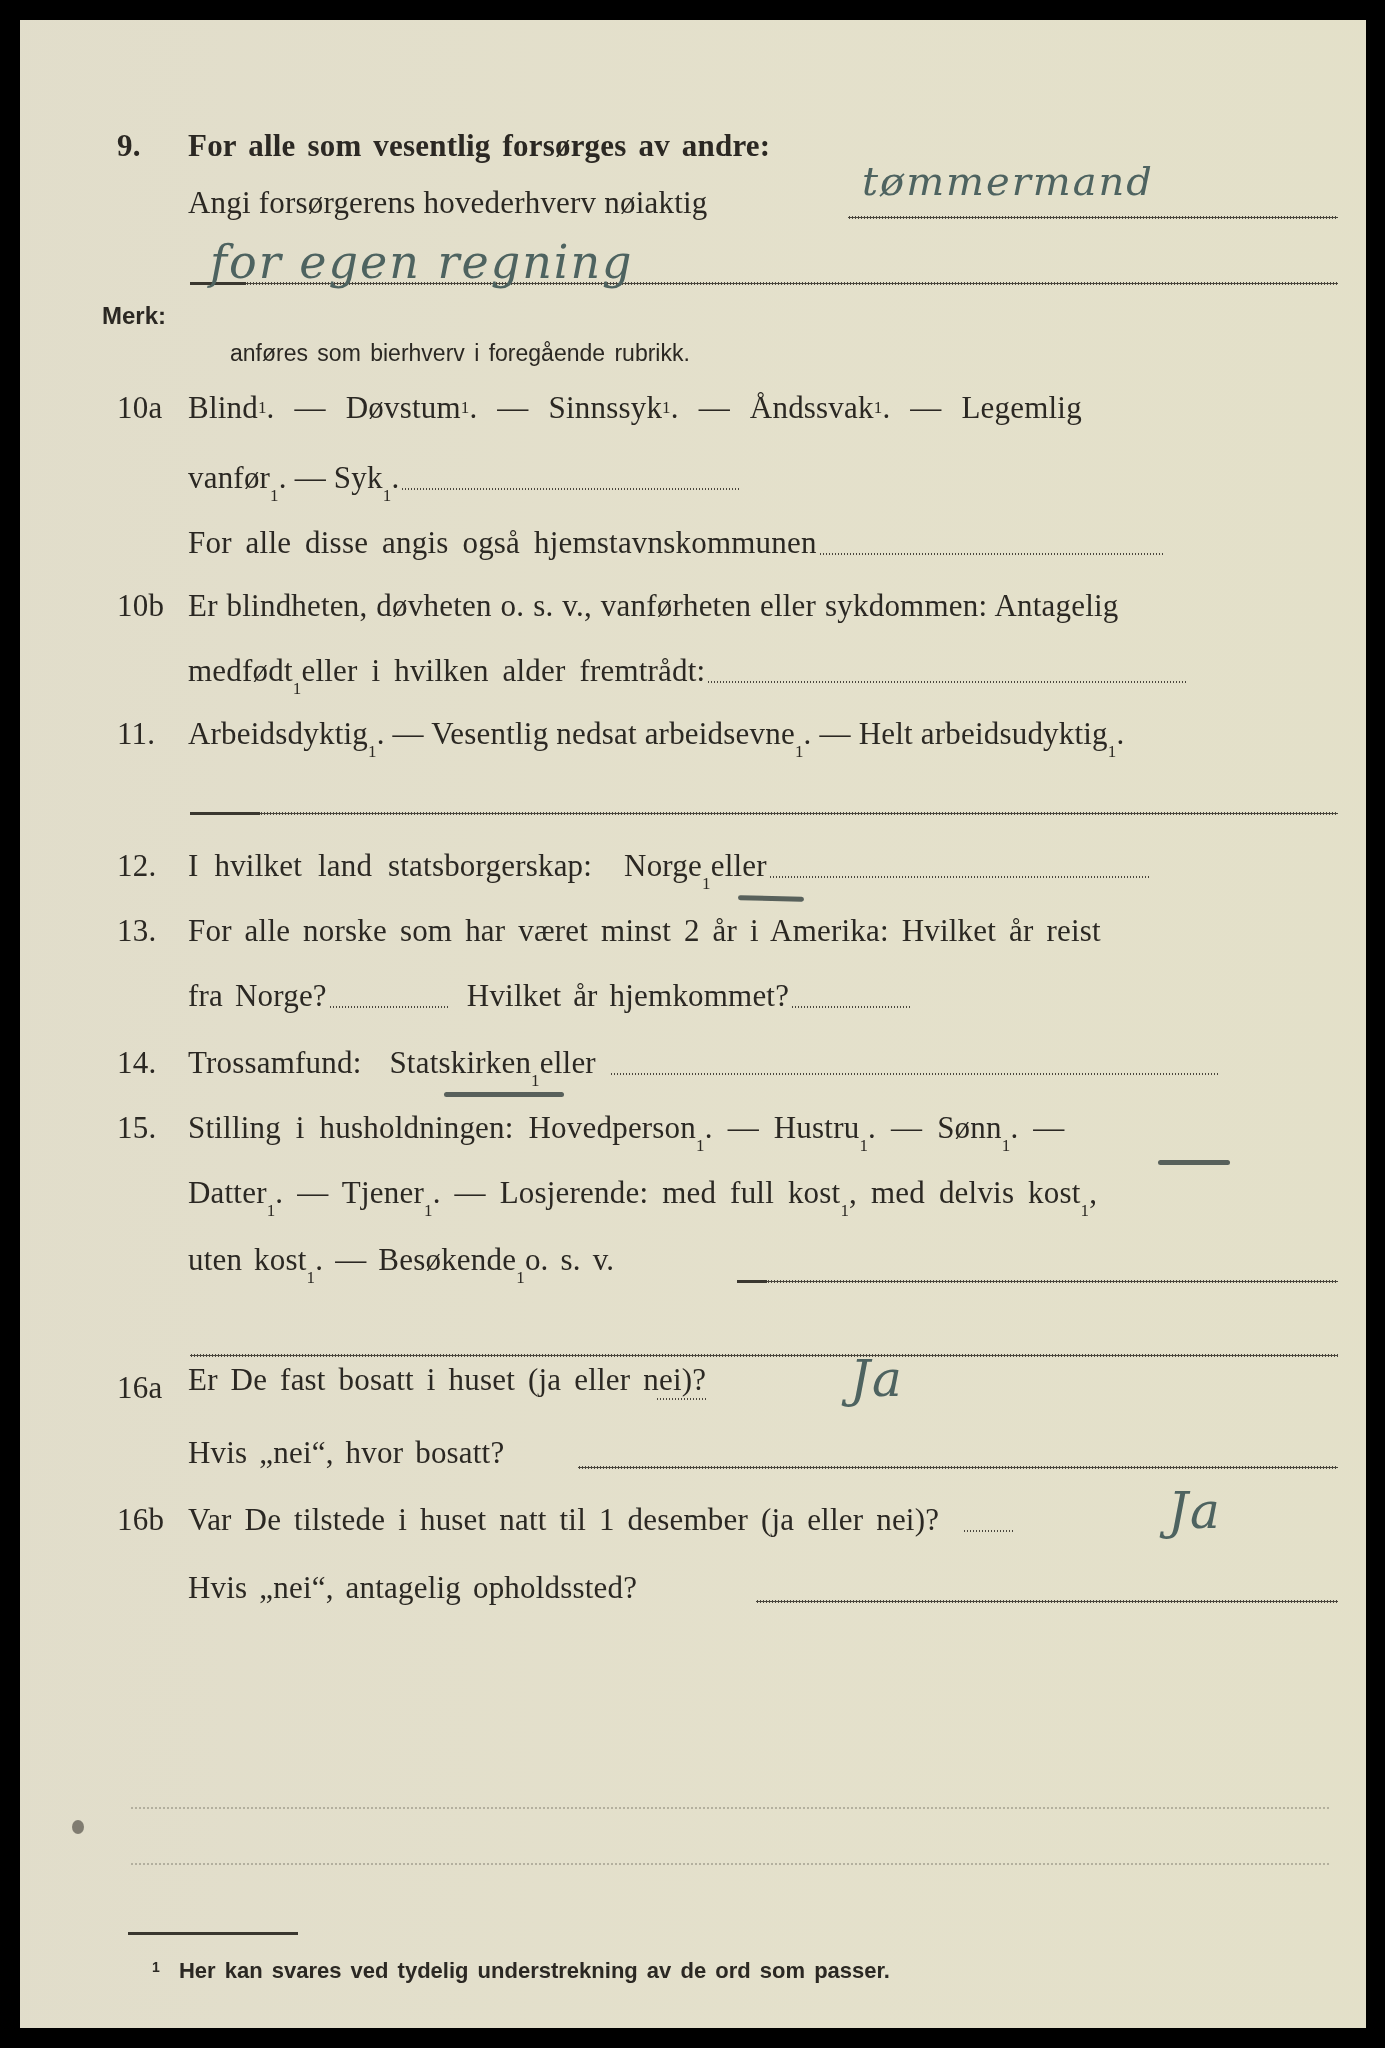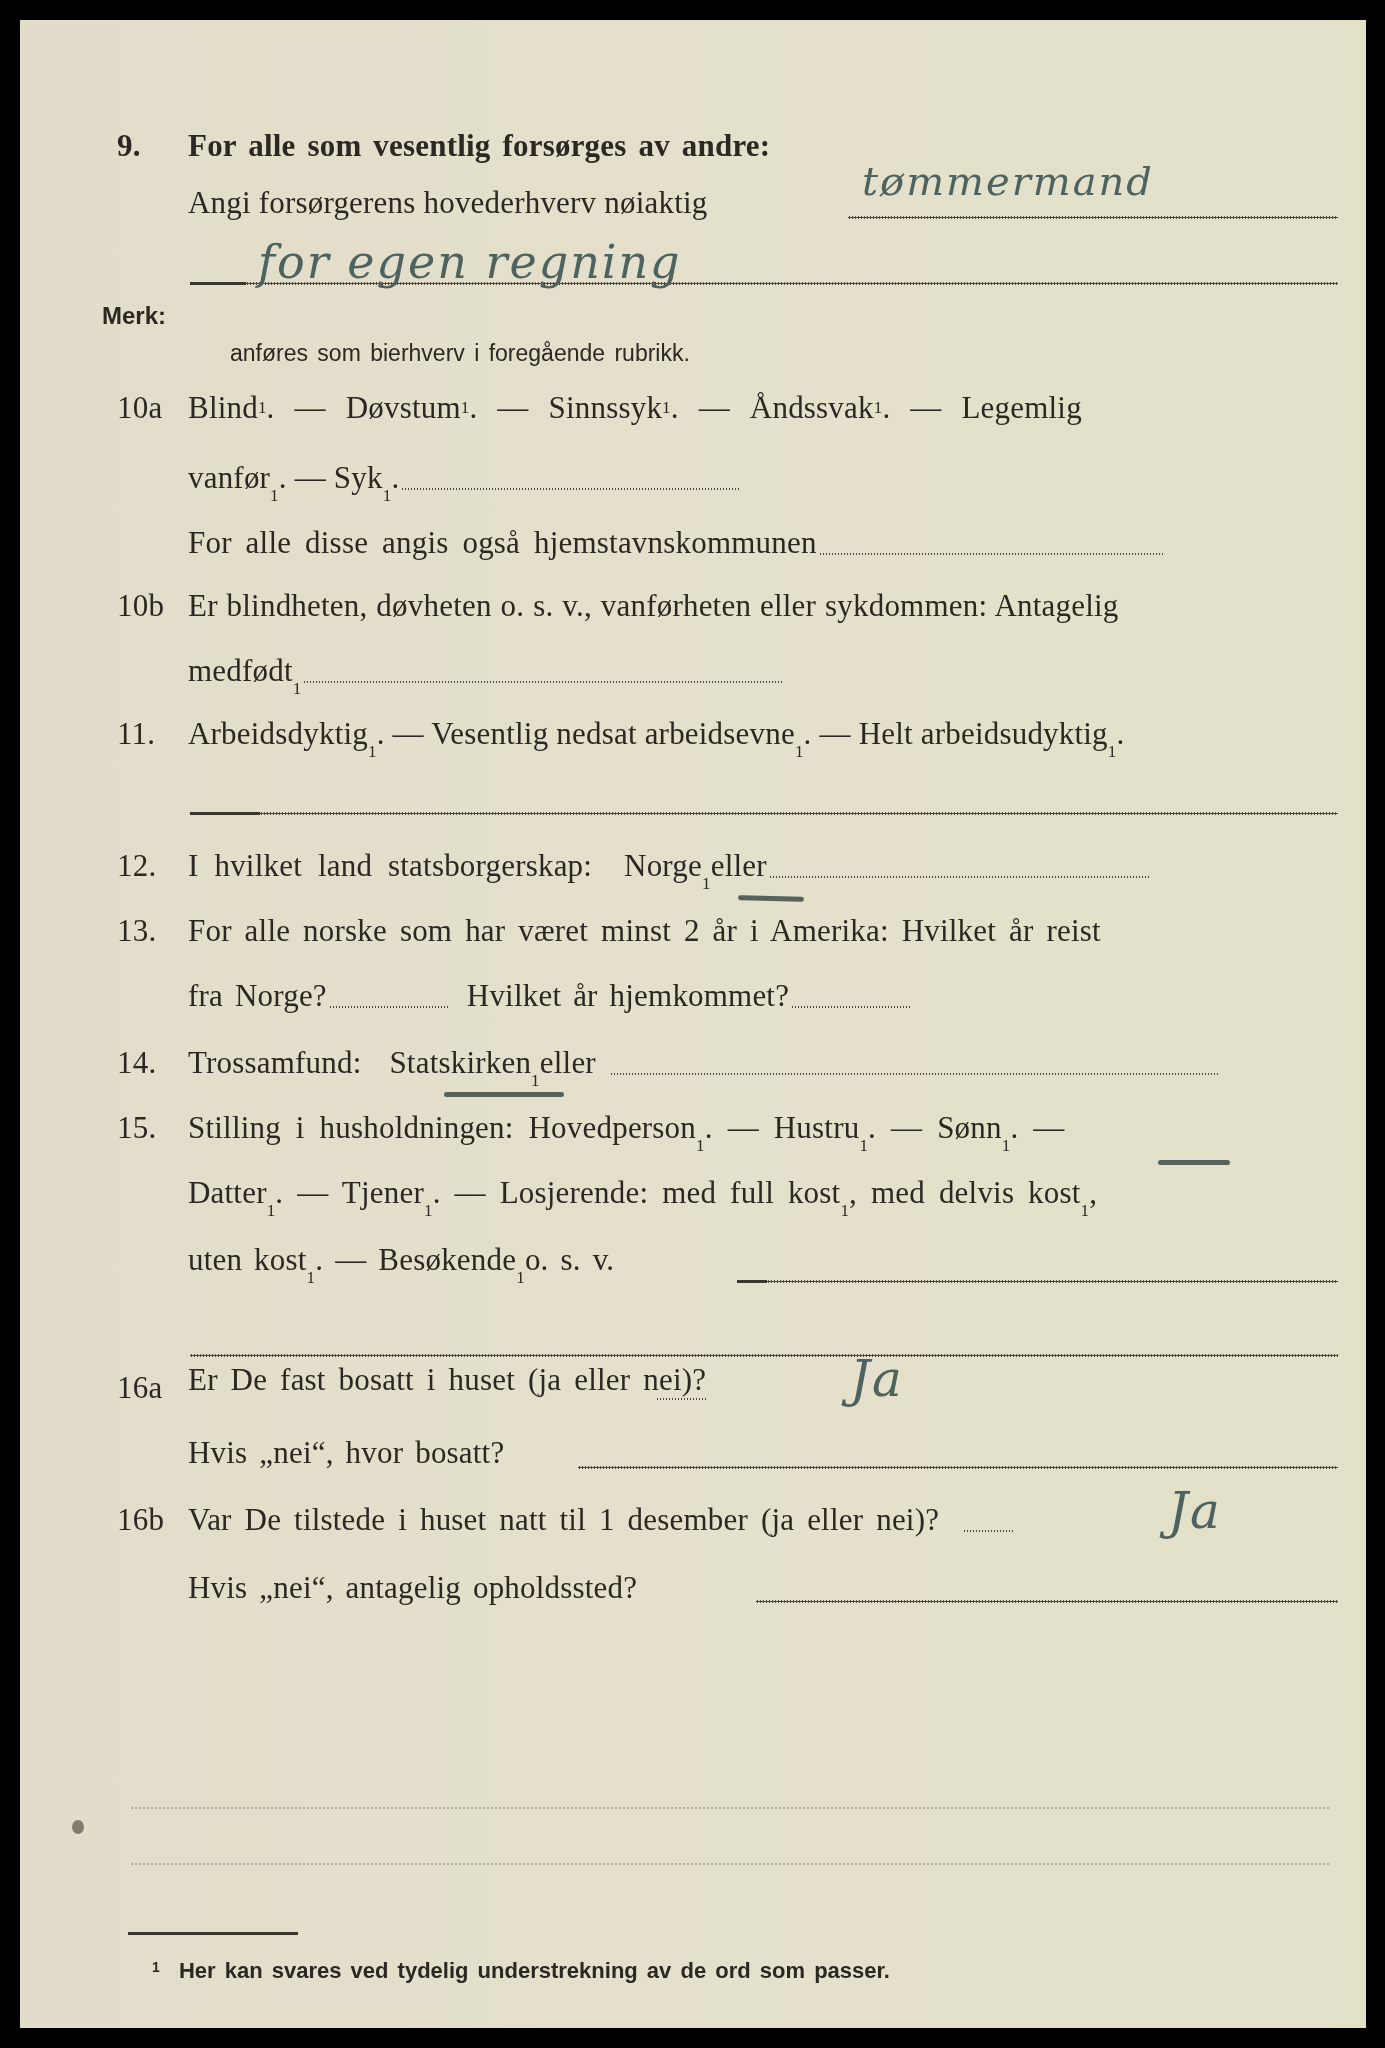--- a/index.html
+++ b/index.html
@@ -57,21 +57,21 @@
   </div>
   <div class="row" style="top:165px; width:1346px;">
     <span class="txt">
       <span>Angi forsørgerens hovederhverv nøiaktig</span>
     </span>
   </div>
   <div class="fullline" style="left:828px; top:196px; width:490px;"></div>
   <div class="hand" style="left:842px; top:138px; font-size:40px;">tømmermand</div>
   <div class="solid-start" style="left:170px; top:262px; width:56px;"></div>
   <div class="fullline" style="left:226px; top:262px; width:1092px;"></div>
-  <div class="hand" style="left:190px; top:215px; font-size:46px;margin-left:48px;">for egen regning</div>
+  <div class="hand" style="left:190px; top:215px; font-size:46px;">for egen regning</div>
 
   <div class="merk-label" style="top:282px;">Merk:</div>
   <div class="merk-text" style="top:320px;">anføres som bierhverv i foregående rubrikk.</div>
 
   <div class="row" style="top:370px;">
     <span class="num">10a</span>
     <span class="txt wide" style="word-spacing:12px;align-items:center;">
       <span>Blind</span>
         <sup>1</sup>
       <span>. — Døvstum</span>
@@ -101,20 +101,21 @@
   </div>
 
   <div class="row" style="top:568px;">
     <span class="num">10b</span>
     <span class="txt" style="word-spacing:1px;">Er blindheten, døvheten o. s. v., vanførheten eller sykdommen: Antagelig</span>
   </div>
   <div class="row" style="top:633px;">
     <span class="txt" style="word-spacing:6px;">
       <span>medfødt</span>
         <sup>1</sup>
+      <span> eller i hvilken alder fremtrådt:</span>
       <span class="dots" style="width:480px;"></span>
     </span>
   </div>
 
   <div class="row" style="top:696px;">
     <span class="num">11.</span>
     <span class="txt">
       <span>Arbeidsdyktig</span>
         <sup>1</sup>
       <span>. — Vesentlig nedsat arbeidsevne</span>

